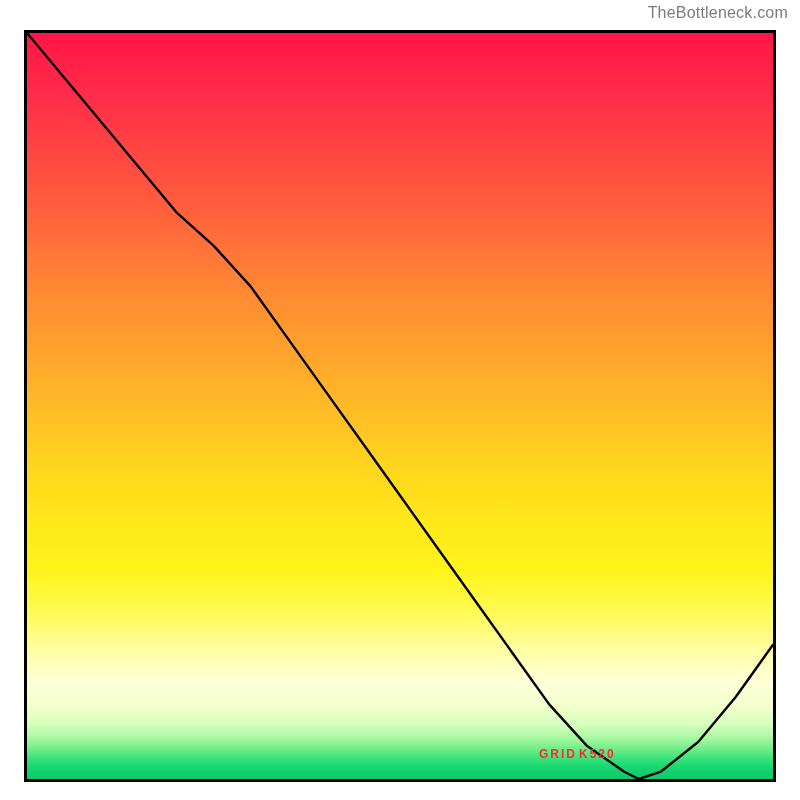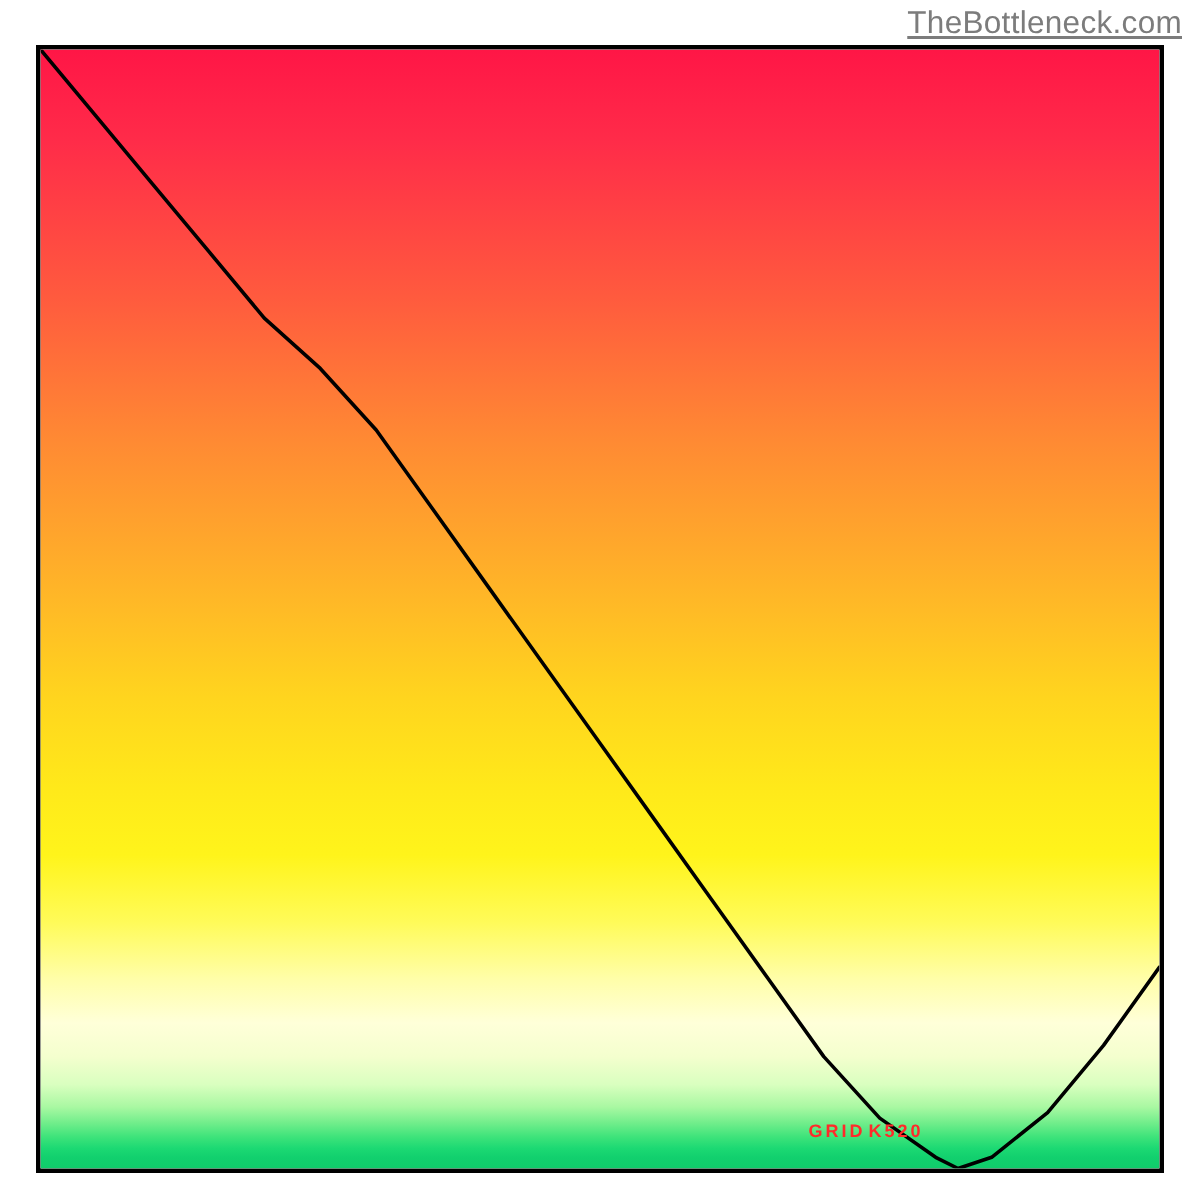--- a/index.html
+++ b/index.html
@@ -3,24 +3,23 @@
 <meta charset="utf-8">
 <style>
   * { margin: 0; padding: 0; box-sizing: border-box; }
   html, body { width: 800px; height: 800px; overflow: hidden; background: #fff; }
   .wrap { position: relative; width: 800px; height: 800px; }
   .attribution {
     position: absolute;
     top: 4px;
     right: 12px;
     font-family: Arial, Helvetica, sans-serif;
-    font-size: 21px;
+    font-size: 16px;
     color: #7c7c7c;
     letter-spacing: 0.2px;
-    text-decoration: underline;
   }
   .plot {
     position: absolute;
     left: 24px;
     top: 30px;
     width: 752px;
     height: 752px;
     border: 3px solid #000;
     overflow: hidden;
   }

